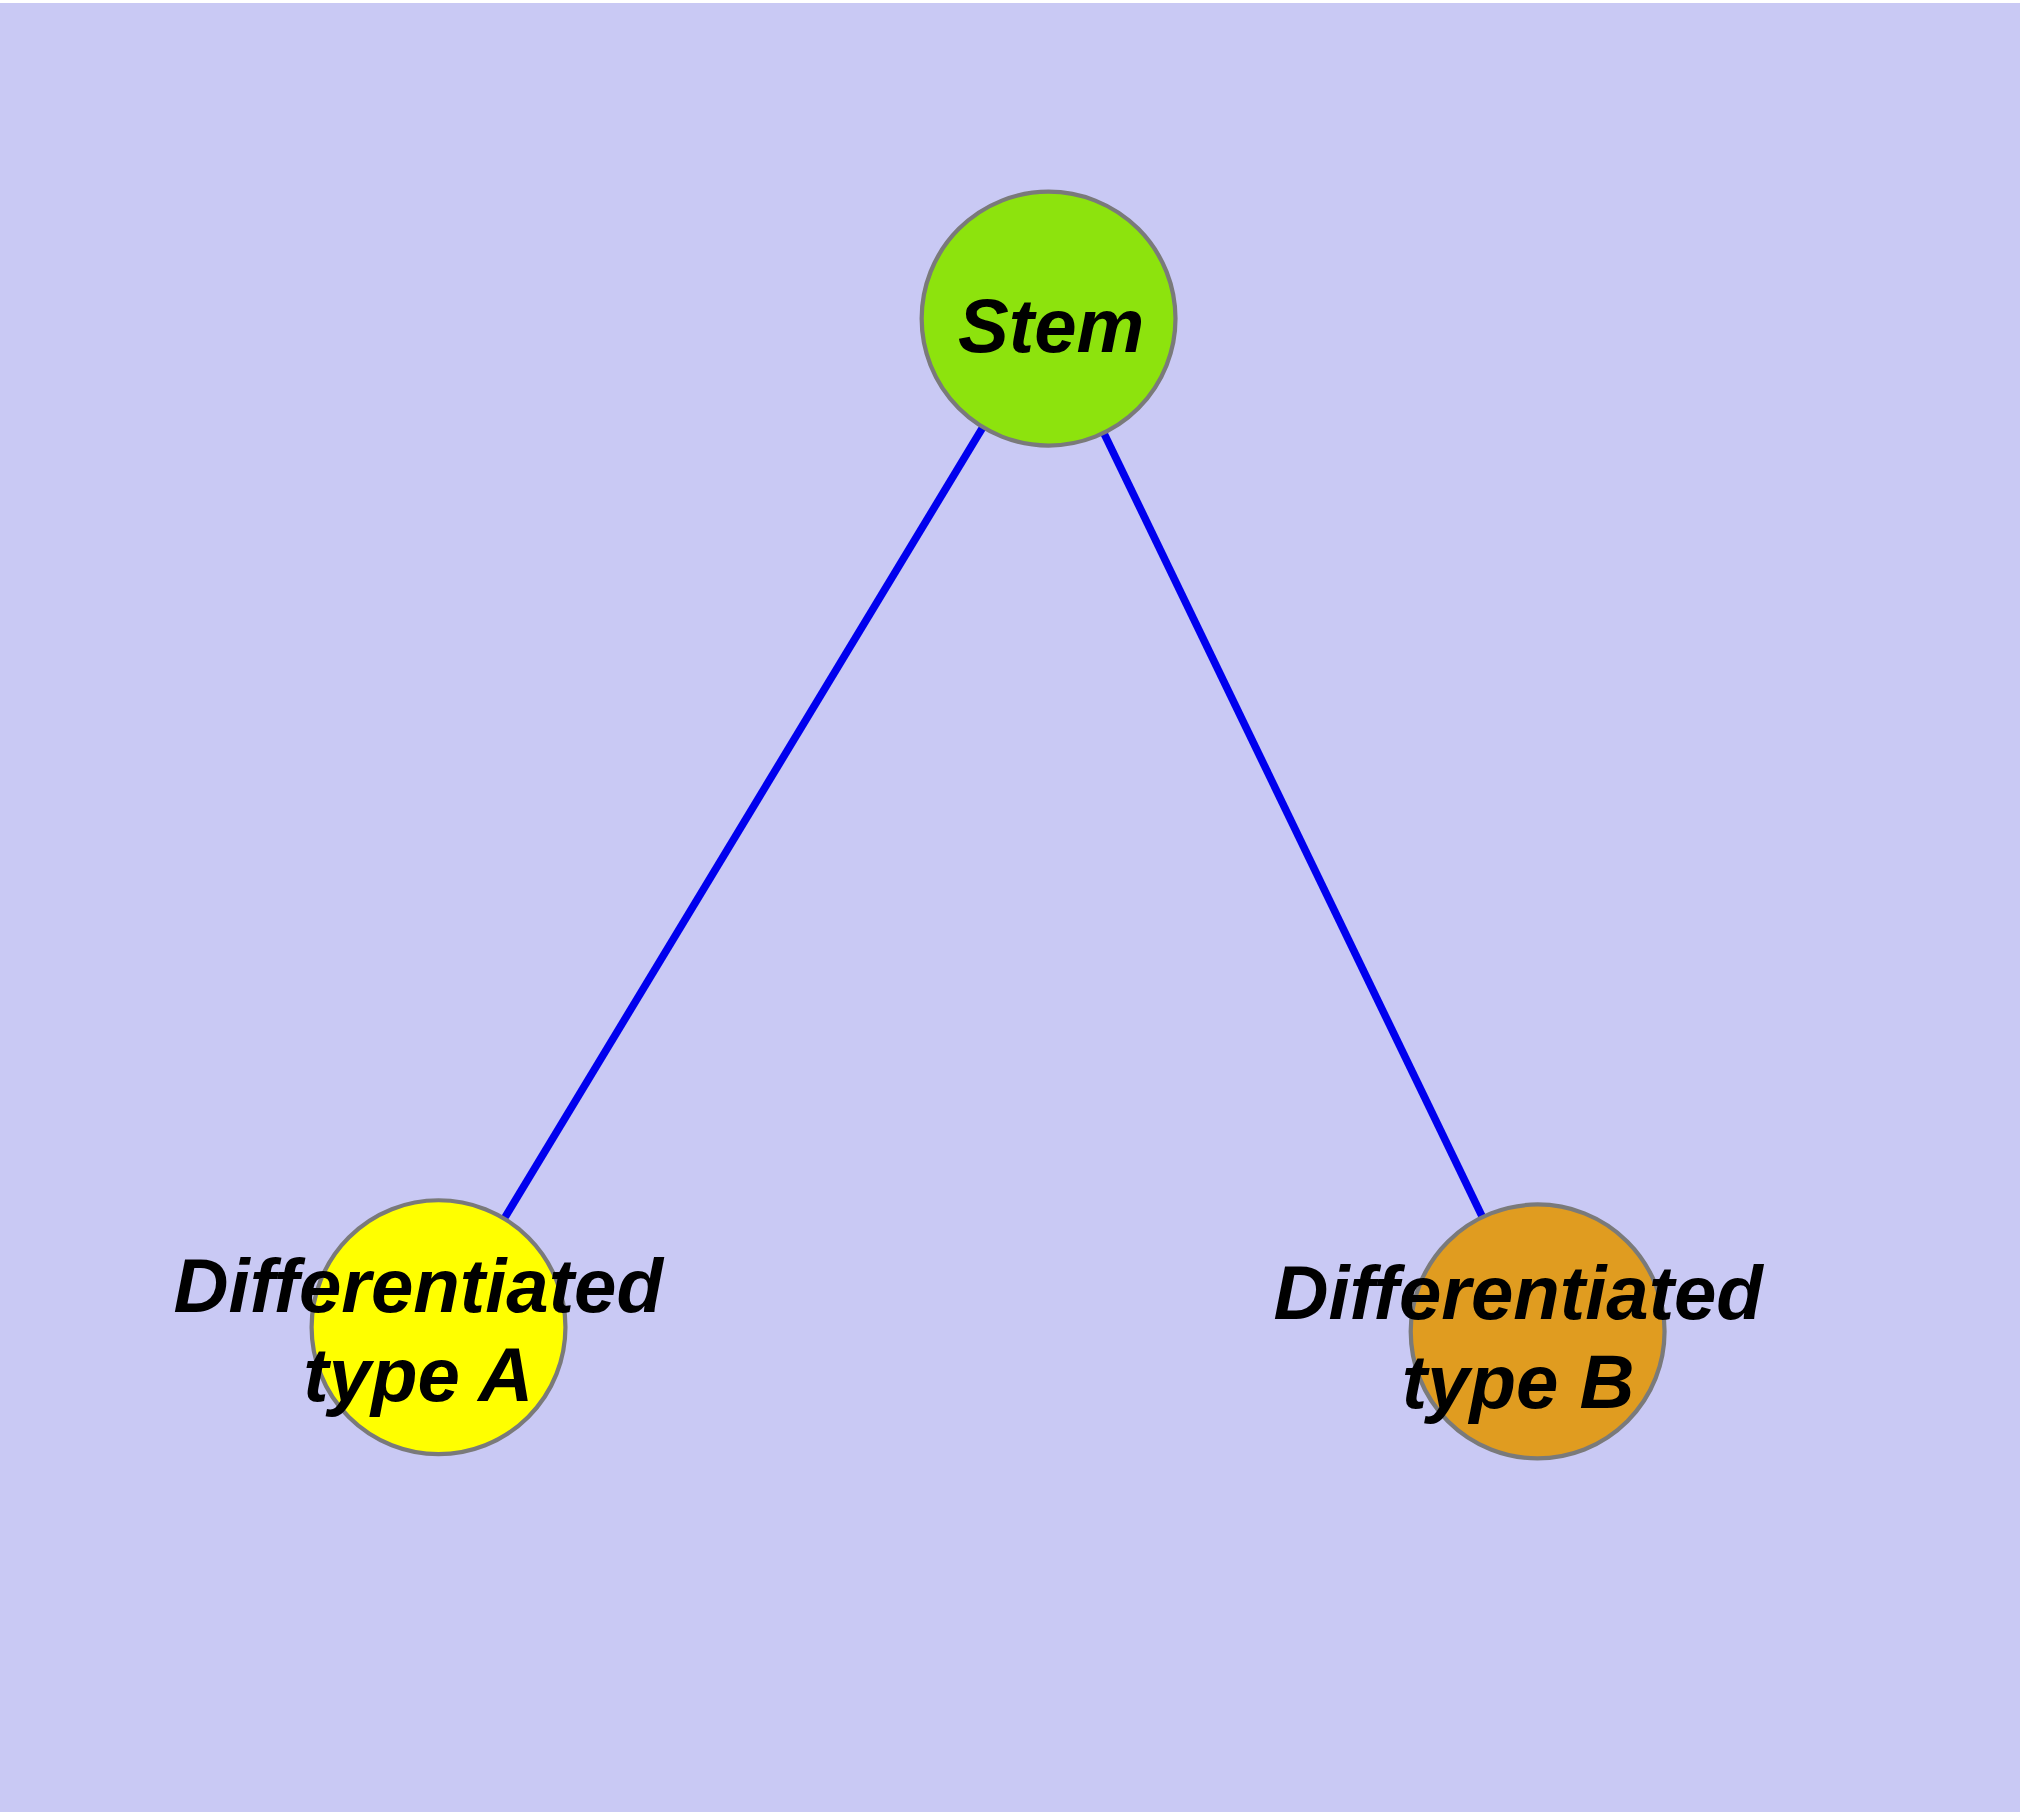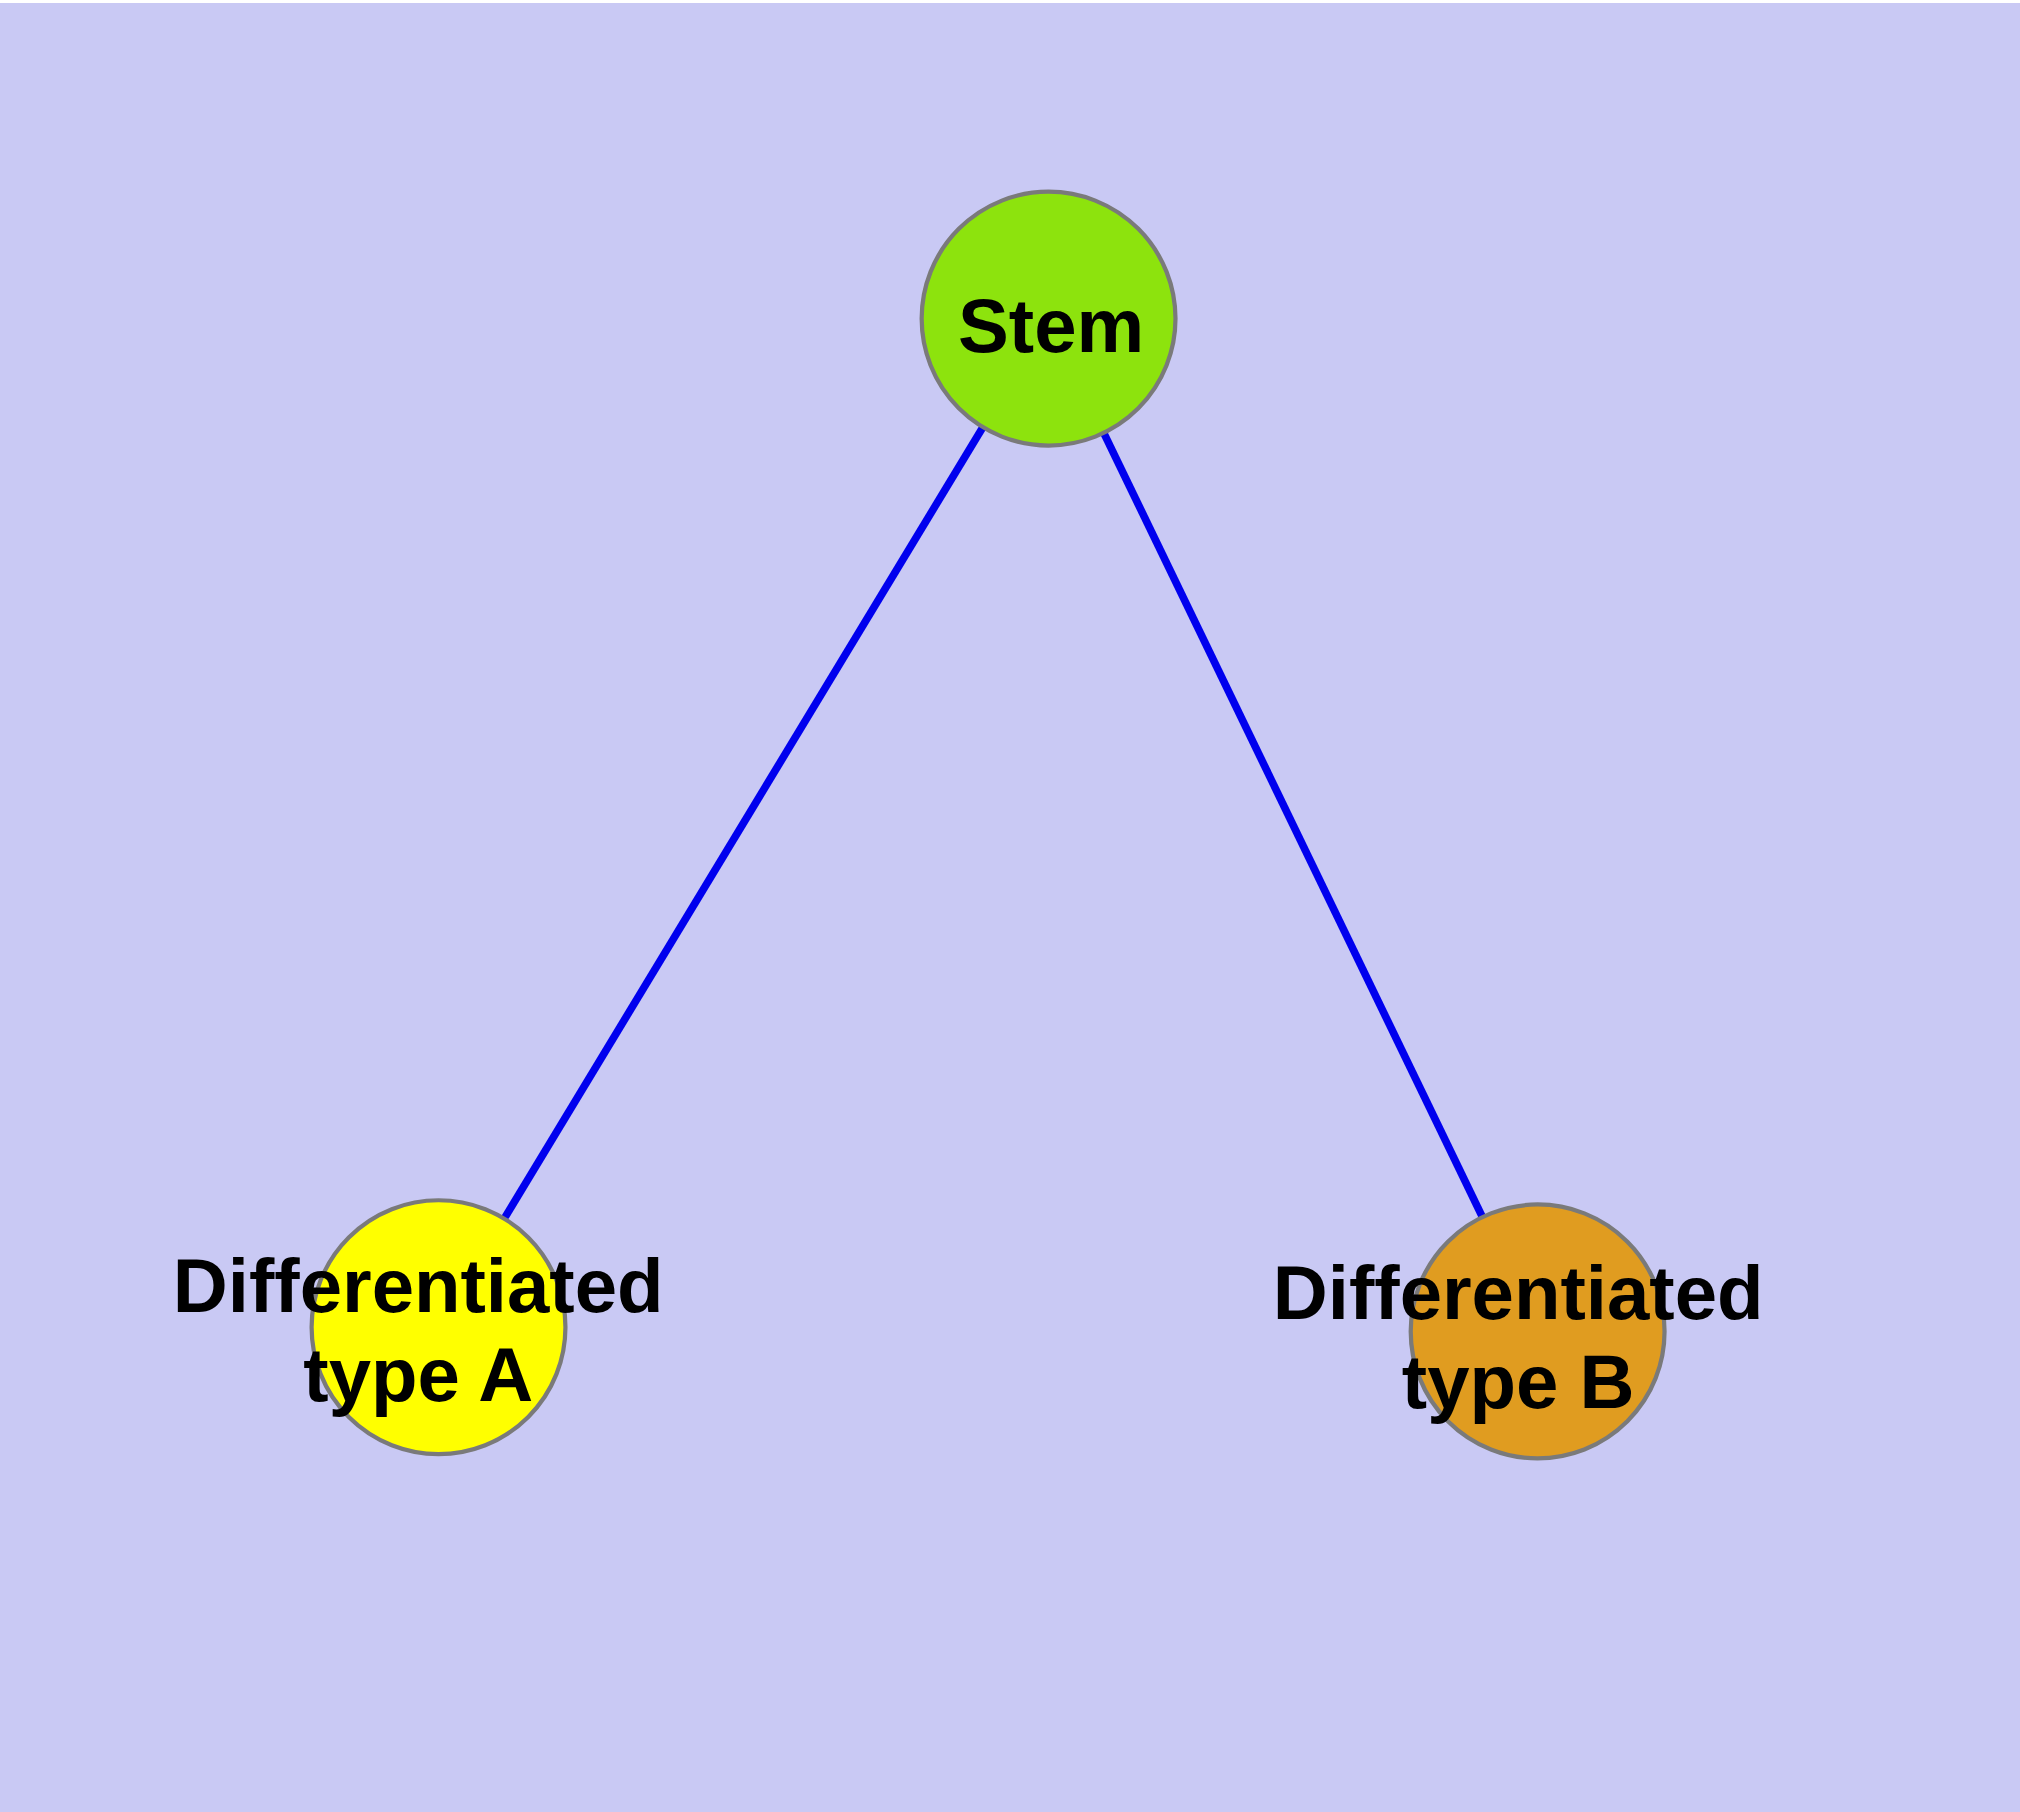--- a/index.html
+++ b/index.html
@@ -21,21 +21,21 @@
     height: 100%;
   }
   text.node-label {
     font-family: "Liberation Sans", "DejaVu Sans", sans-serif;
     font-weight: bold;
   }
 </style>
 </head>
 <body>
 
-<div class="canvas" style="background: rgb(201, 201, 244);">
+<div class="canvas" style="background: rgb(201, 201, 244); font-style: italic;">
   <svg class="graph" viewBox="0 0 2384 2138" preserveAspectRatio="xMidYMid meet" xmlns="http://www.w3.org/2000/svg">
       <line x1="1237" y1="373" x2="516" y2="1565" stroke="#0000EE" stroke-width="9"></line>
       <line x1="1237" y1="373" x2="1815" y2="1570" stroke="#0000EE" stroke-width="9"></line>
       <circle cx="1237" cy="373" r="150" fill="#8DE30D" stroke="#7A7A7A" stroke-width="5"></circle>
       <text class="node-label" text-anchor="middle" font-size="90" fill="#000000"><tspan x="1240" y="413">Stem</tspan></text>
       <circle cx="516" cy="1565" r="150" fill="#FFFF00" stroke="#7A7A7A" stroke-width="5"></circle>
       <text class="node-label" text-anchor="middle" font-size="90" fill="#000000"><tspan x="492" y="1547">Differentiated</tspan><tspan x="492" y="1652">type A</tspan></text>
       <circle cx="1815" cy="1570" r="150" fill="#E09C20" stroke="#7A7A7A" stroke-width="5"></circle>
       <text class="node-label" text-anchor="middle" font-size="90" fill="#000000"><tspan x="1792" y="1555">Differentiated</tspan><tspan x="1792" y="1660">type B</tspan></text>
     </svg>

